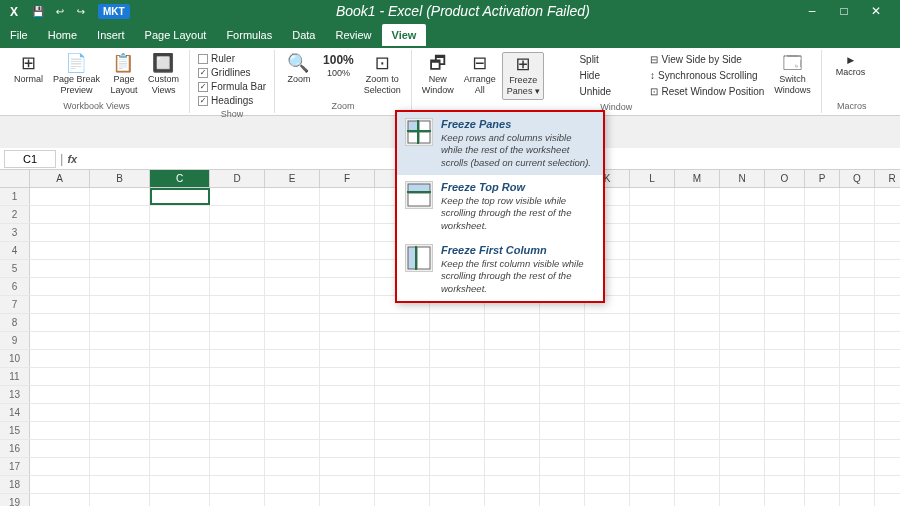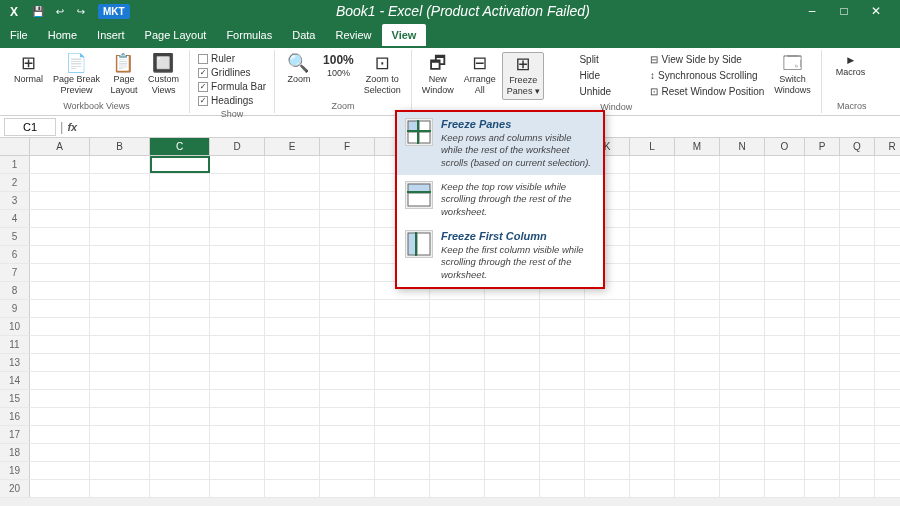--- a/index.html
+++ b/index.html
@@ -112,20 +112,21 @@
 
     
     .formula-bar {
       display: flex;
       align-items: center;
       height: 22px;
       background: #fff;
       border-bottom: 1px solid #d0d0d0;
       padding: 0 4px;
       gap: 4px;
+      margin-top: 32px;
     }
     .cell-ref-box {
       width: 52px;
       border: 1px solid #d0d0d0;
       height: 18px;
       font-size: 11px;
       padding: 0 3px;
       text-align: center;
     }
     .formula-bar-divider { color: #999; font-size: 13px; }
@@ -922,20 +923,21 @@
   </div>
   <div class="freeze-menu-item">
     <div class="freeze-menu-icon">
       <svg width="24" height="24" viewBox="0 0 24 24">
         <rect x="1" y="1" width="22" height="8" fill="#bdd7ee" stroke="#666" stroke-width="1"></rect>
         <rect x="1" y="10" width="22" height="13" fill="#fff" stroke="#666" stroke-width="1"></rect>
         <line x1="0" y1="9" x2="24" y2="9" stroke="#217346" stroke-width="2"></line>
       </svg>
     </div>
     <div class="freeze-menu-text">
+      <div class="freeze-menu-title">Freeze Top Row</div>
       <div class="freeze-menu-desc">Keep the top row visible while scrolling through the rest of the worksheet.</div>
     </div>
   </div>
   <div class="freeze-menu-item">
     <div class="freeze-menu-icon">
       <svg width="24" height="24" viewBox="0 0 24 24">
         <rect x="1" y="1" width="8" height="22" fill="#bdd7ee" stroke="#666" stroke-width="1"></rect>
         <rect x="10" y="1" width="13" height="22" fill="#fff" stroke="#666" stroke-width="1"></rect>
         <line x1="9" y1="0" x2="9" y2="24" stroke="#217346" stroke-width="2"></line>
       </svg>

